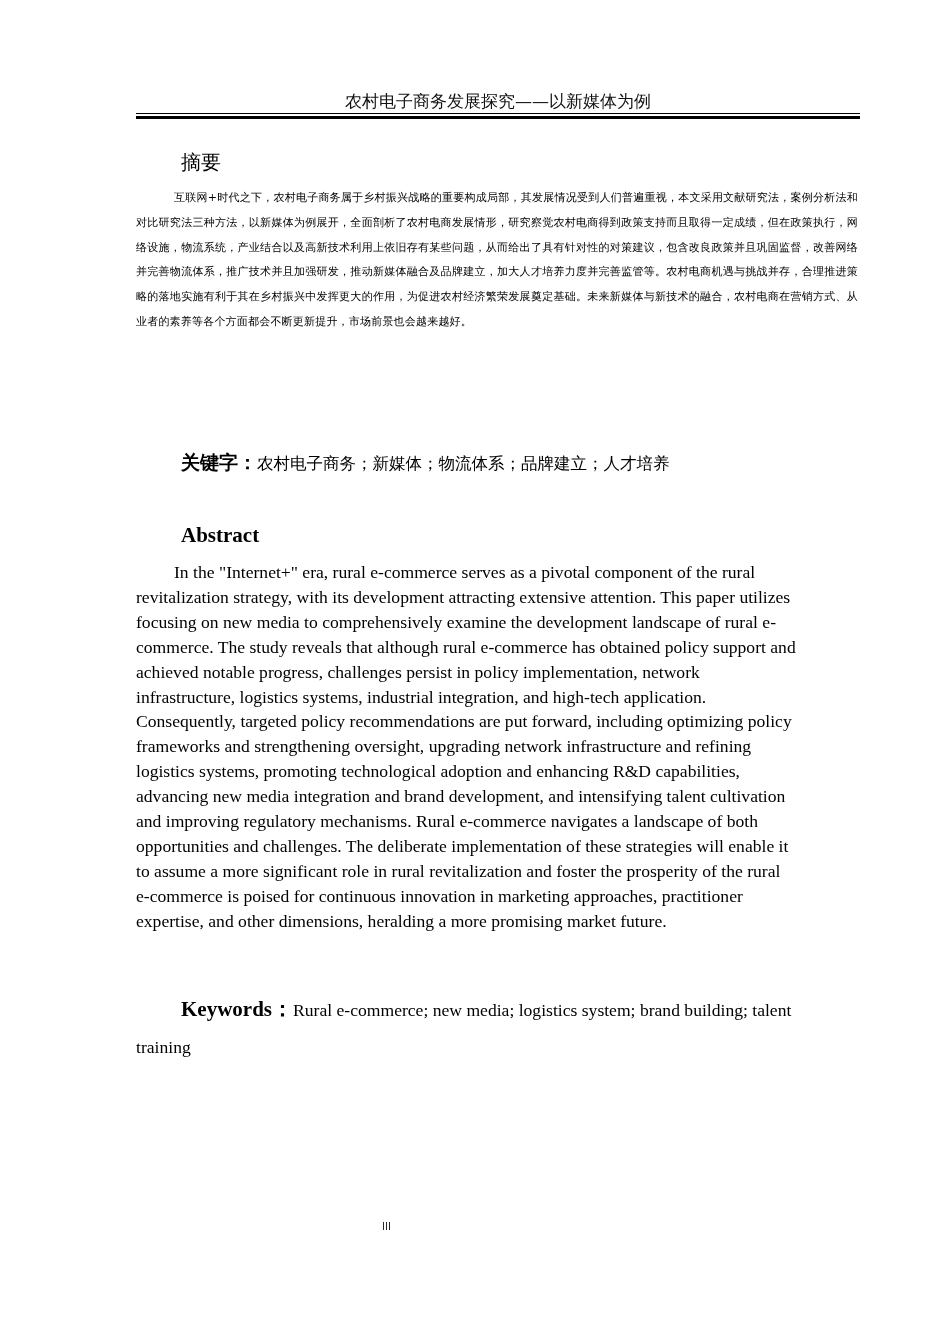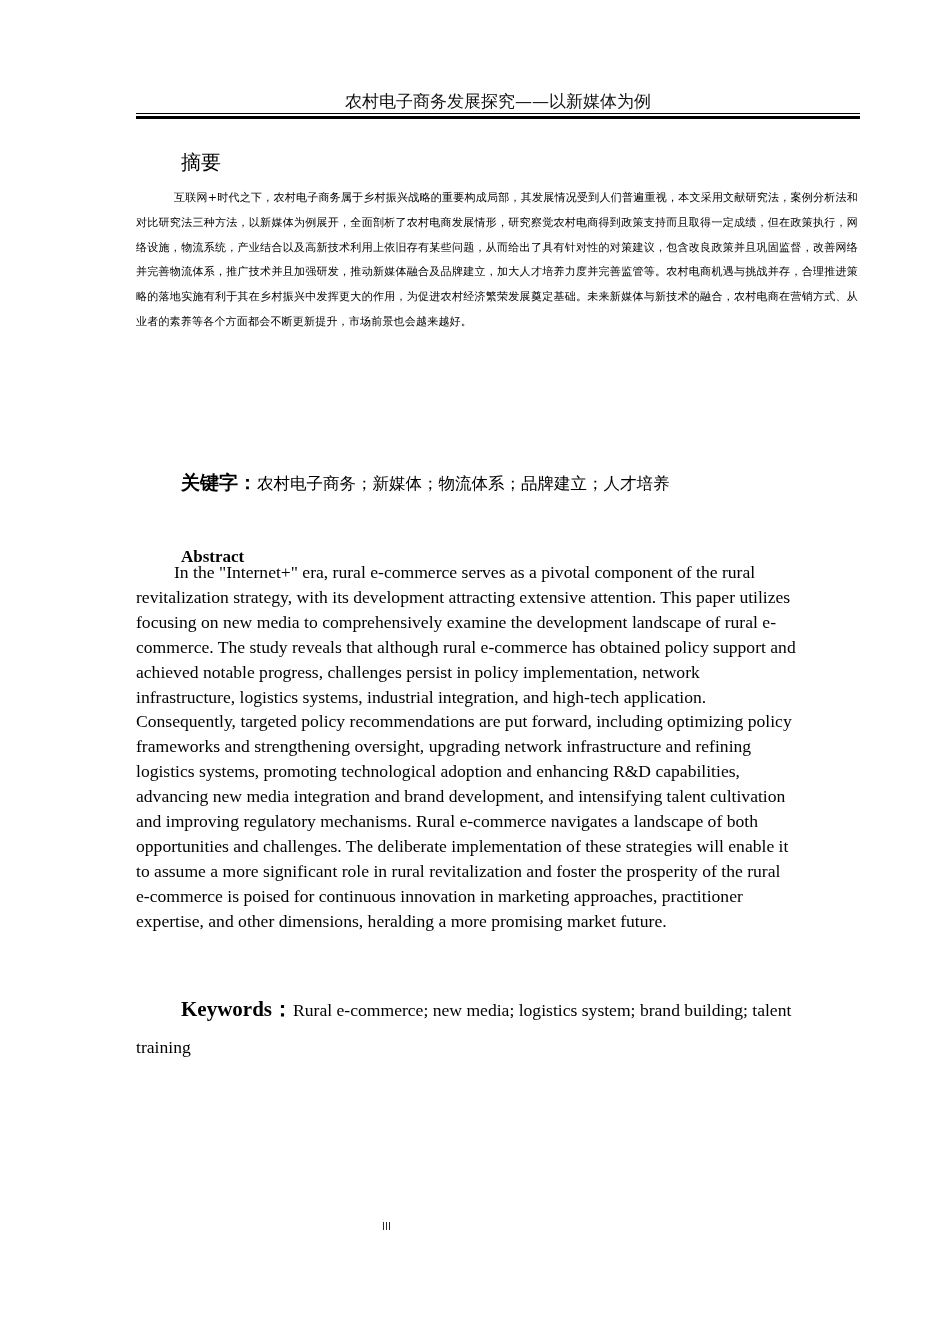--- a/index.html
+++ b/index.html
@@ -59,42 +59,41 @@
       line-height: 24.8px;
       font-family: "DejaVu Serif", "Liberation Serif", serif;
       text-indent: 38px;
       text-align: justify;
       letter-spacing: 0.2px;
       margin: 0;
     }
     .cn-keywords {
       position: absolute;
       left: 181px;
-      top: 469px;
+      top: 449px;
       font-size: 16.5px;
       line-height: 26px;
       white-space: nowrap;
     }
     .cn-keywords .kw-label {
       font-family: "DejaVu Sans", "Liberation Sans", sans-serif;
       font-weight: bold;
       font-size: 19px;
     }
     .cn-keywords .kw-values {
       font-family: "DejaVu Serif", "Liberation Serif", serif;
     }
     .en-heading {
       position: absolute;
       left: 181px;
       top: 521px;
-      font-size: 17px;
+      font-size: 21px;
       line-height: 28px;
       font-weight: bold;
       font-family: "Liberation Serif", serif;
-      margin-top: 22px;
     }
     .en-body {
       position: absolute;
       left: 136px;
       top: 560px;
       width: 722px;
       font-size: 17.6px;
       line-height: 24.9px;
       font-family: "Liberation Serif", serif;
       margin: 0;

